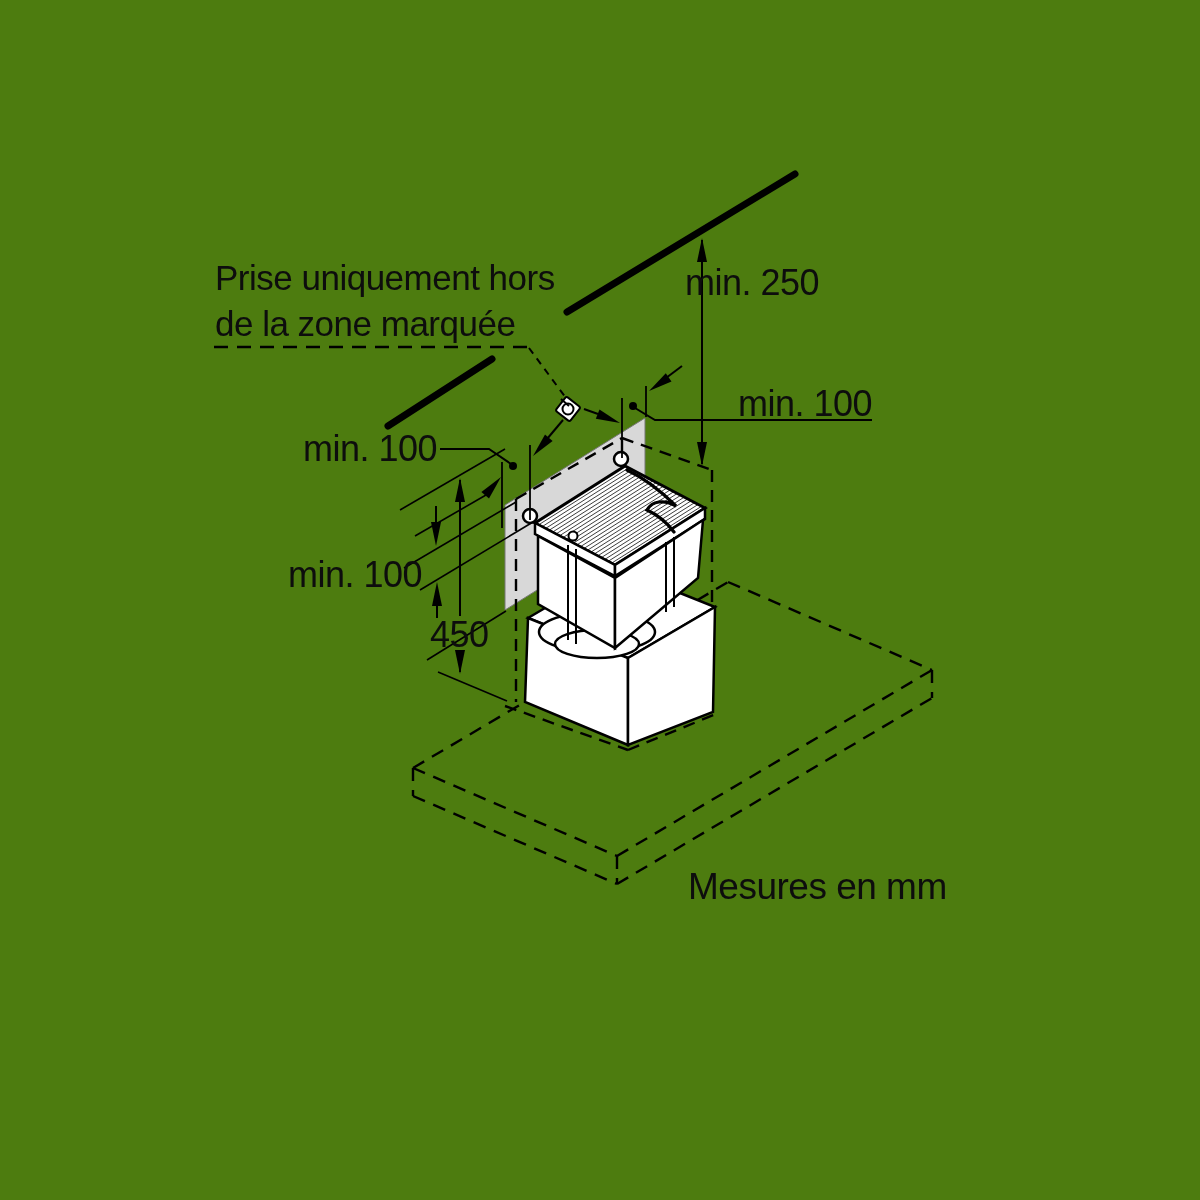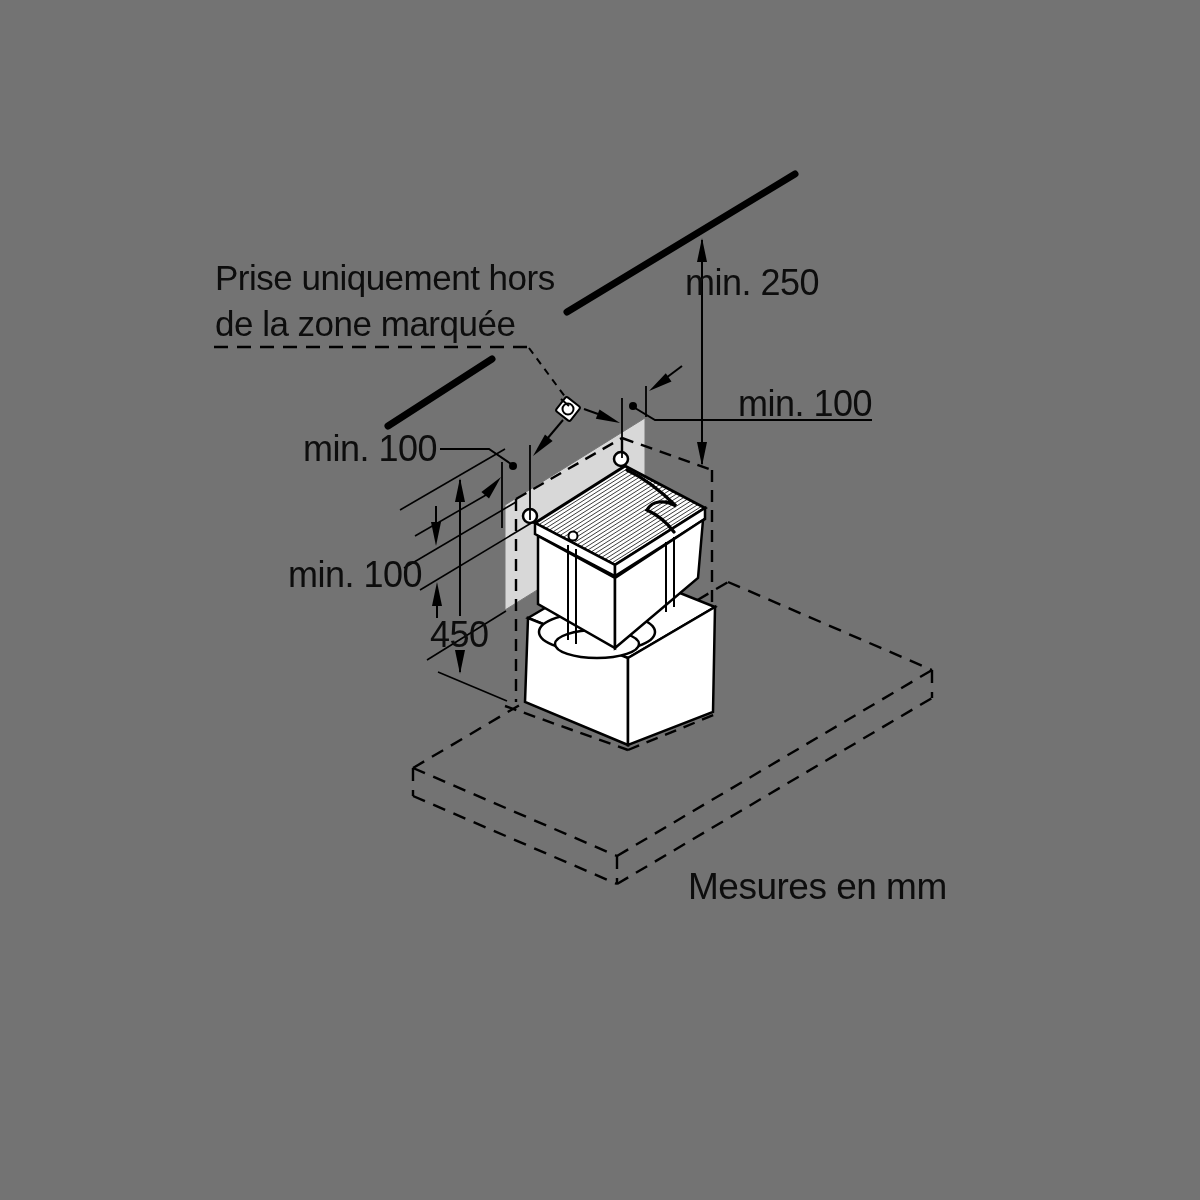--- a/index.html
+++ b/index.html
@@ -1,16 +1,16 @@
 <!DOCTYPE html>
 <html><head>
 <meta charset="utf-8">
 <style>
   html,body{margin:0;padding:0;background:#ffffff;}
-  .stage{position:relative;width:1200px;height:1200px;background:#737373;overflow:hidden;
+  .stage{position:relative;width:1200px;height:1200px;background:#4d7c0f;overflow:hidden;
          font-family:"Liberation Sans", sans-serif;}
   svg{display:block;}
   text{fill:#0d0d0d;letter-spacing:-0.5px;}
   .dim-label{font-size:36px;}
   .note-label{font-size:35px;}
   .footer-label{font-size:37px;}
   .thin{stroke:#000;stroke-width:1.6;fill:none;}
   .tick{stroke:#000;stroke-width:1.8;fill:none;}
   .dim{stroke:#000;stroke-width:2;fill:none;}
   .lead{stroke:#000;stroke-width:2;fill:none;}

